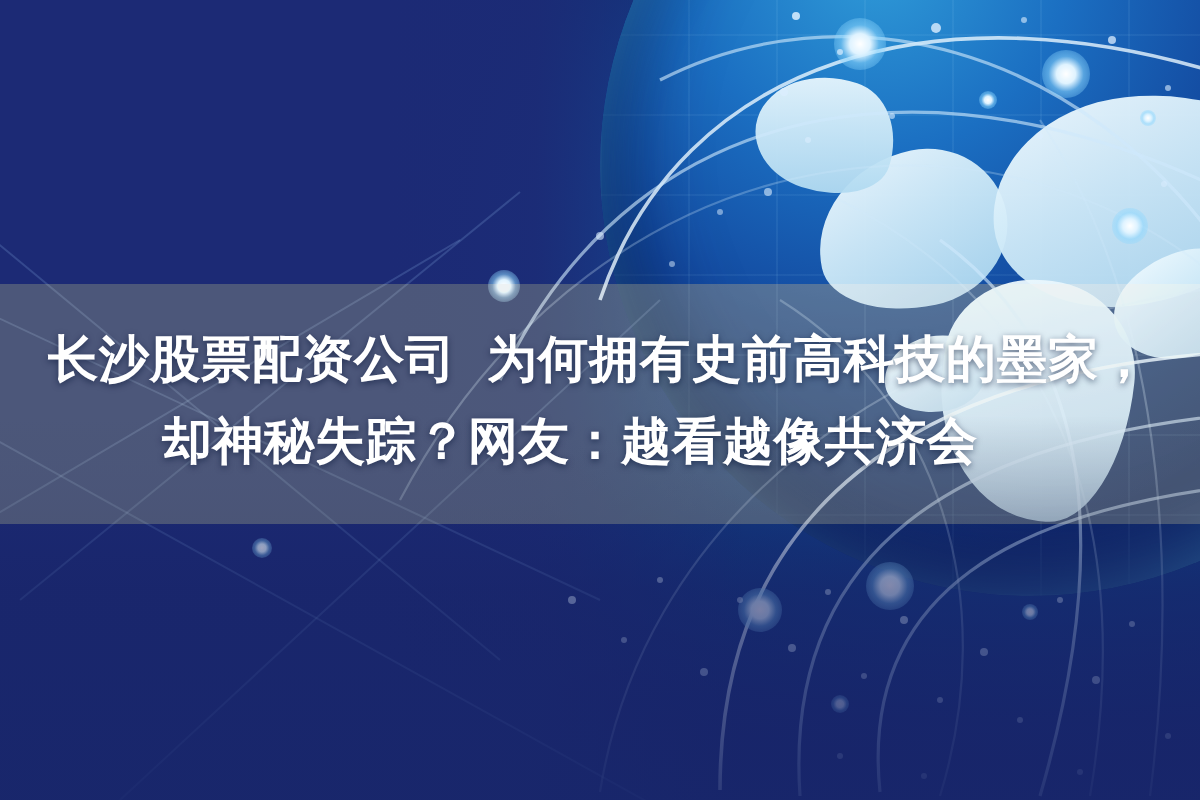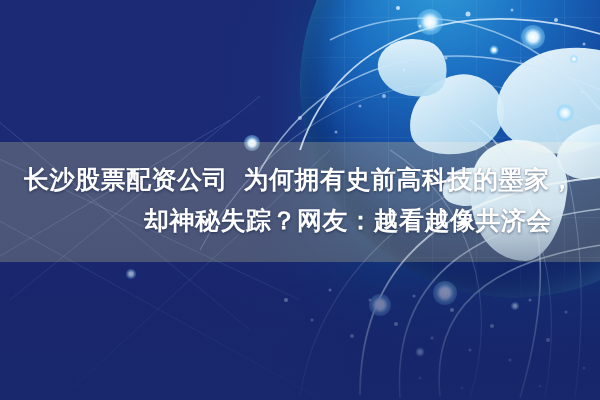--- a/index.html
+++ b/index.html
@@ -181,21 +181,21 @@
   .title-line {
     color: #ffffff;
     font-size: 25px;
     font-weight: bold;
     line-height: 41px;
     letter-spacing: 0.5px;
     white-space: nowrap;
     text-shadow: 0 1px 3px rgba(6,18,52,0.55);
   }
   .title-line.l1 { text-align: left; padding-left: 6px; }
-  .title-line.l2 { text-align: right; padding-right: 30px; }
+  .title-line.l2 { text-align: center; padding-right: 30px; }
 </style>
 </head>
 <body>
 
 <div id="banner">
 
   <div class="bg-base"></div>
   <div class="bg-left-flat"></div>
 
   <div class="globe-wrap">

